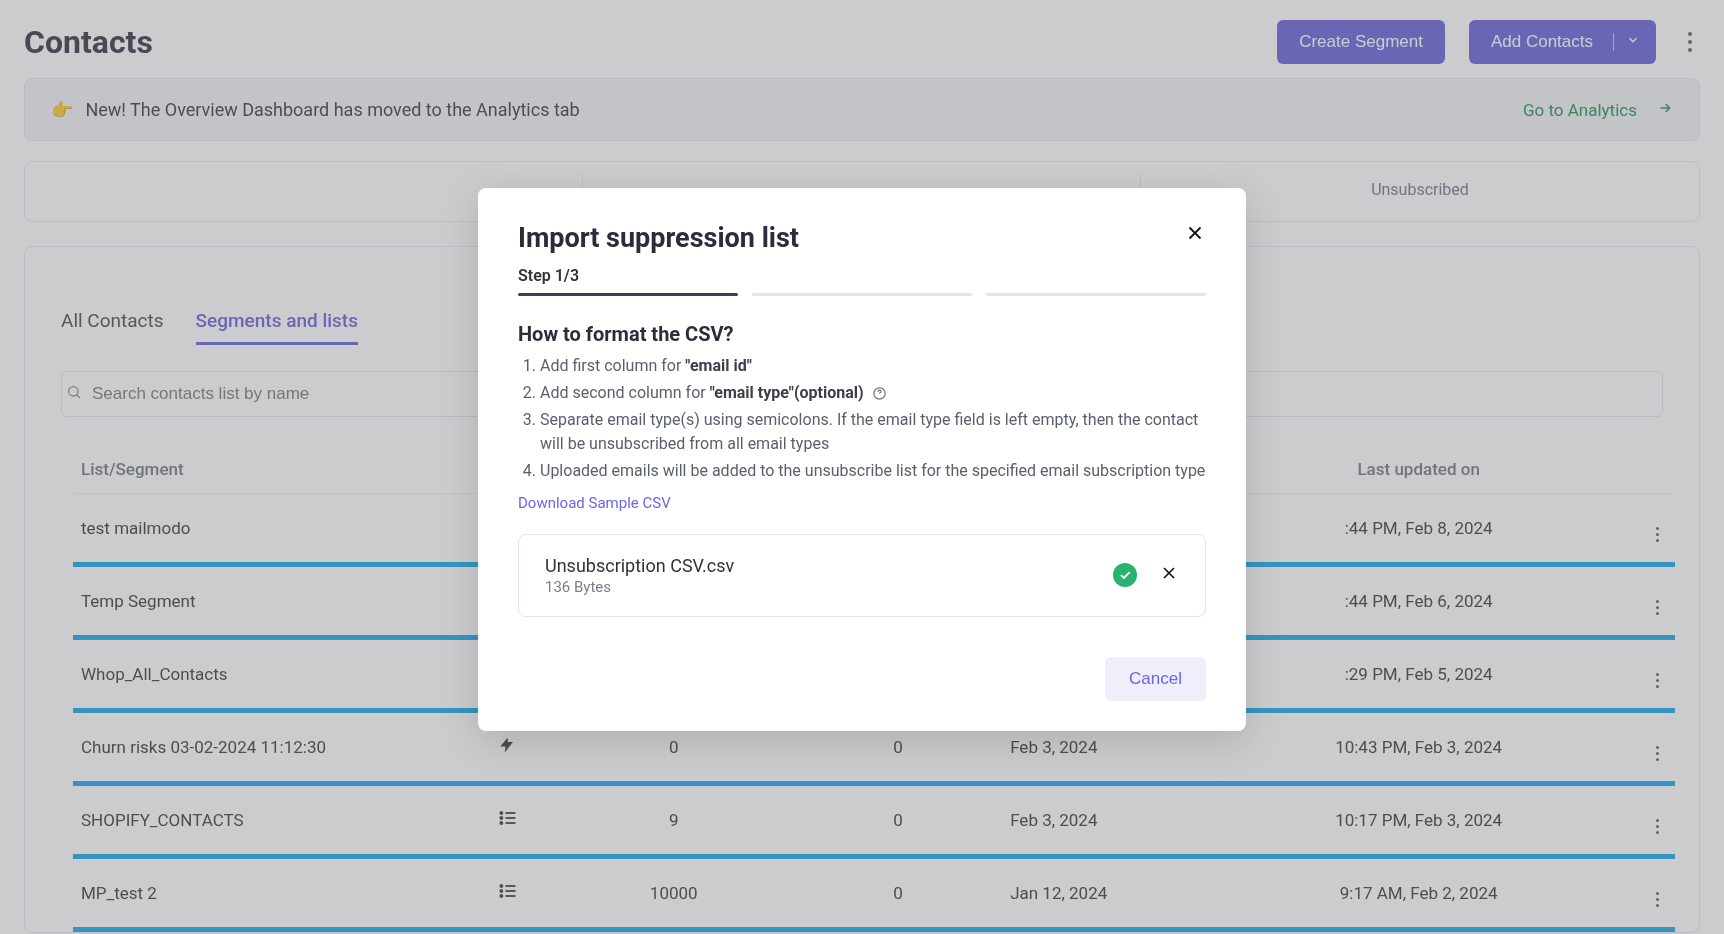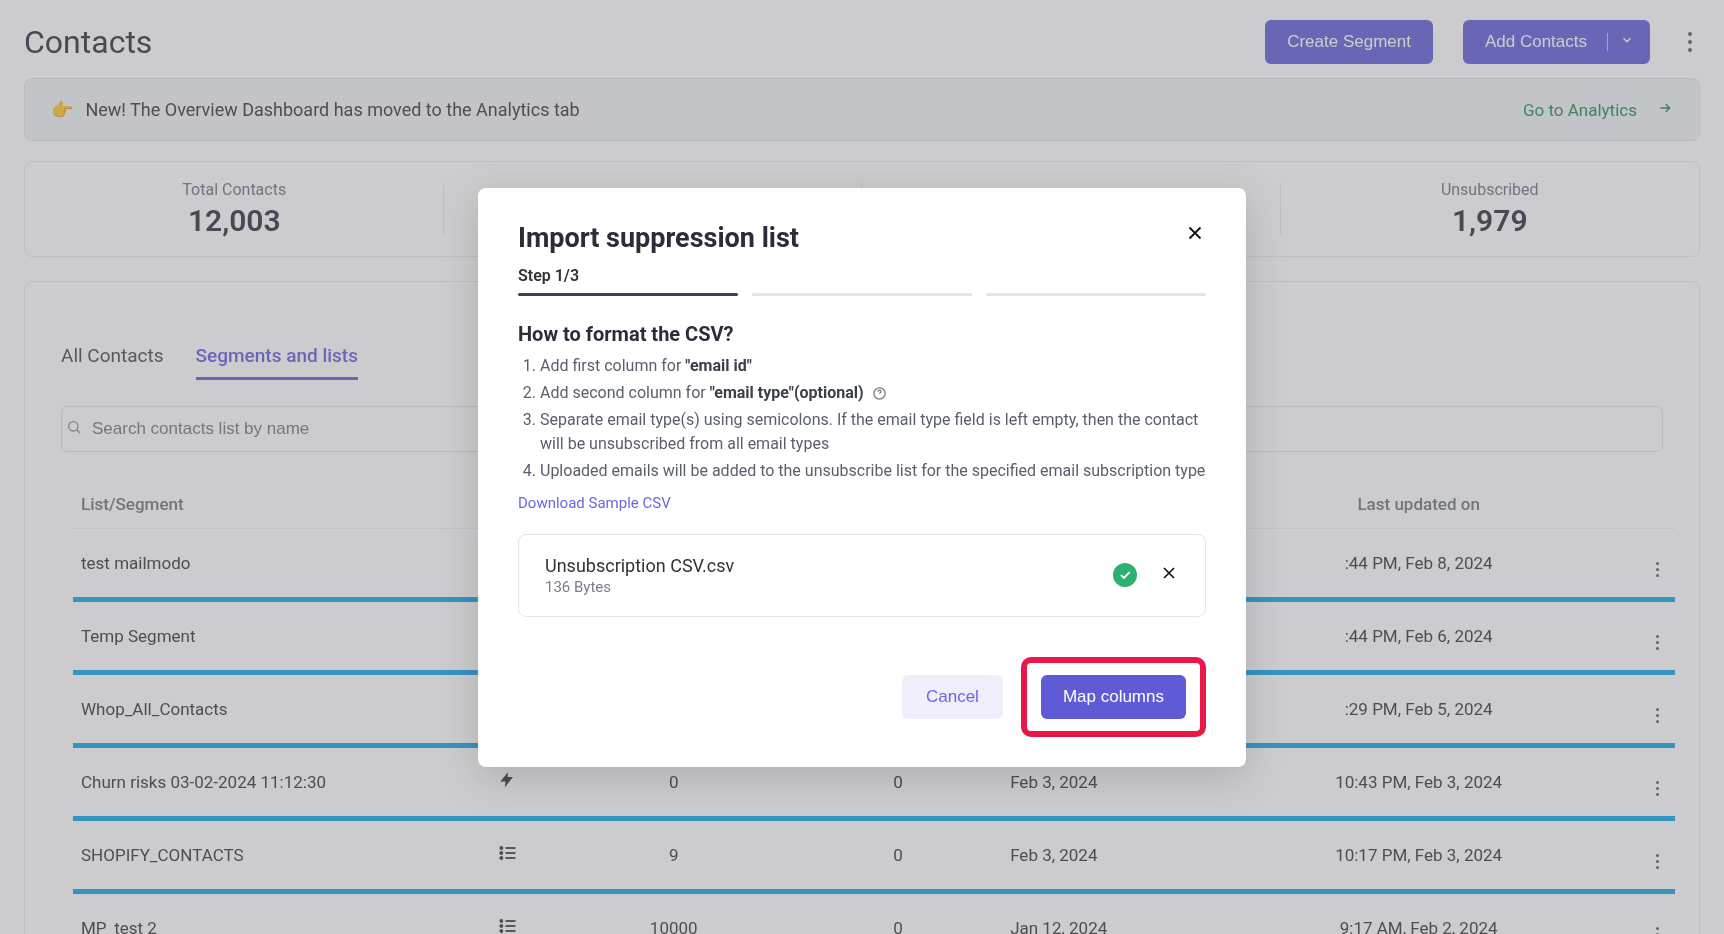--- a/index.html
+++ b/index.html
@@ -16,27 +16,27 @@
     padding: 10px 24px 0 24px;
   }
   .header-row {
     display: flex;
     justify-content: space-between;
     align-items: center;
     padding: 10px 0 14px 0;
   }
   .page-title {
     font-size: 32px;
-    font-weight: 400;
+    font-weight: 700;
     color: #2c2c3a;
   }
   .header-actions {
     display: flex;
     align-items: center;
-    gap: 30px;
+    gap: 24px;
   }
   .btn {
     border: none;
     border-radius: 6px;
     padding: 12px 22px;
     font-size: 17px;
     font-weight: 500;
     cursor: pointer;
     display: inline-flex;
     align-items: center;
@@ -385,29 +385,24 @@
       <span>Go to Analytics</span>
       <span>
         <svg width="16" height="16" viewBox="0 0 24 24" fill="none" stroke="currentColor" stroke-width="2.2">
             <path d="M5 12h14M13 6l6 6-6 6"></path>
           </svg>
       </span>
     </a>
   </div>
 
   <div class="stats">
-    <div class="stat">
-      <div class="stat-label">Total Contacts</div>
-      <div class="stat-value">12,003</div>
-    </div>
     <div class="stat"></div>
     <div class="stat"></div>
     <div class="stat">
       <div class="stat-label">Unsubscribed</div>
-      <div class="stat-value">1,979</div>
     </div>
   </div>
 
   <div class="content-card">
     <div class="tabs">
       <div class="tab">All Contacts</div>
       <div class="tab active">Segments and lists</div>
     </div>
 
     <div class="search-wrap">
@@ -582,18 +577,15 @@
         <div>
           <svg width="20" height="20" viewBox="0 0 24 24" fill="none" stroke="#111" stroke-width="2">
               <path d="M18 6L6 18M6 6l12 12"></path>
             </svg>
         </div>
       </div>
     </div>
 
     <div class="modal-footer">
       <button class="btn-ghost">Cancel</button>
-      <div class="highlight-box">
-        <button class="btn-map">Map columns</button>
-      </div>
     </div>
   </div>
 </div>
 
 </body></html>

